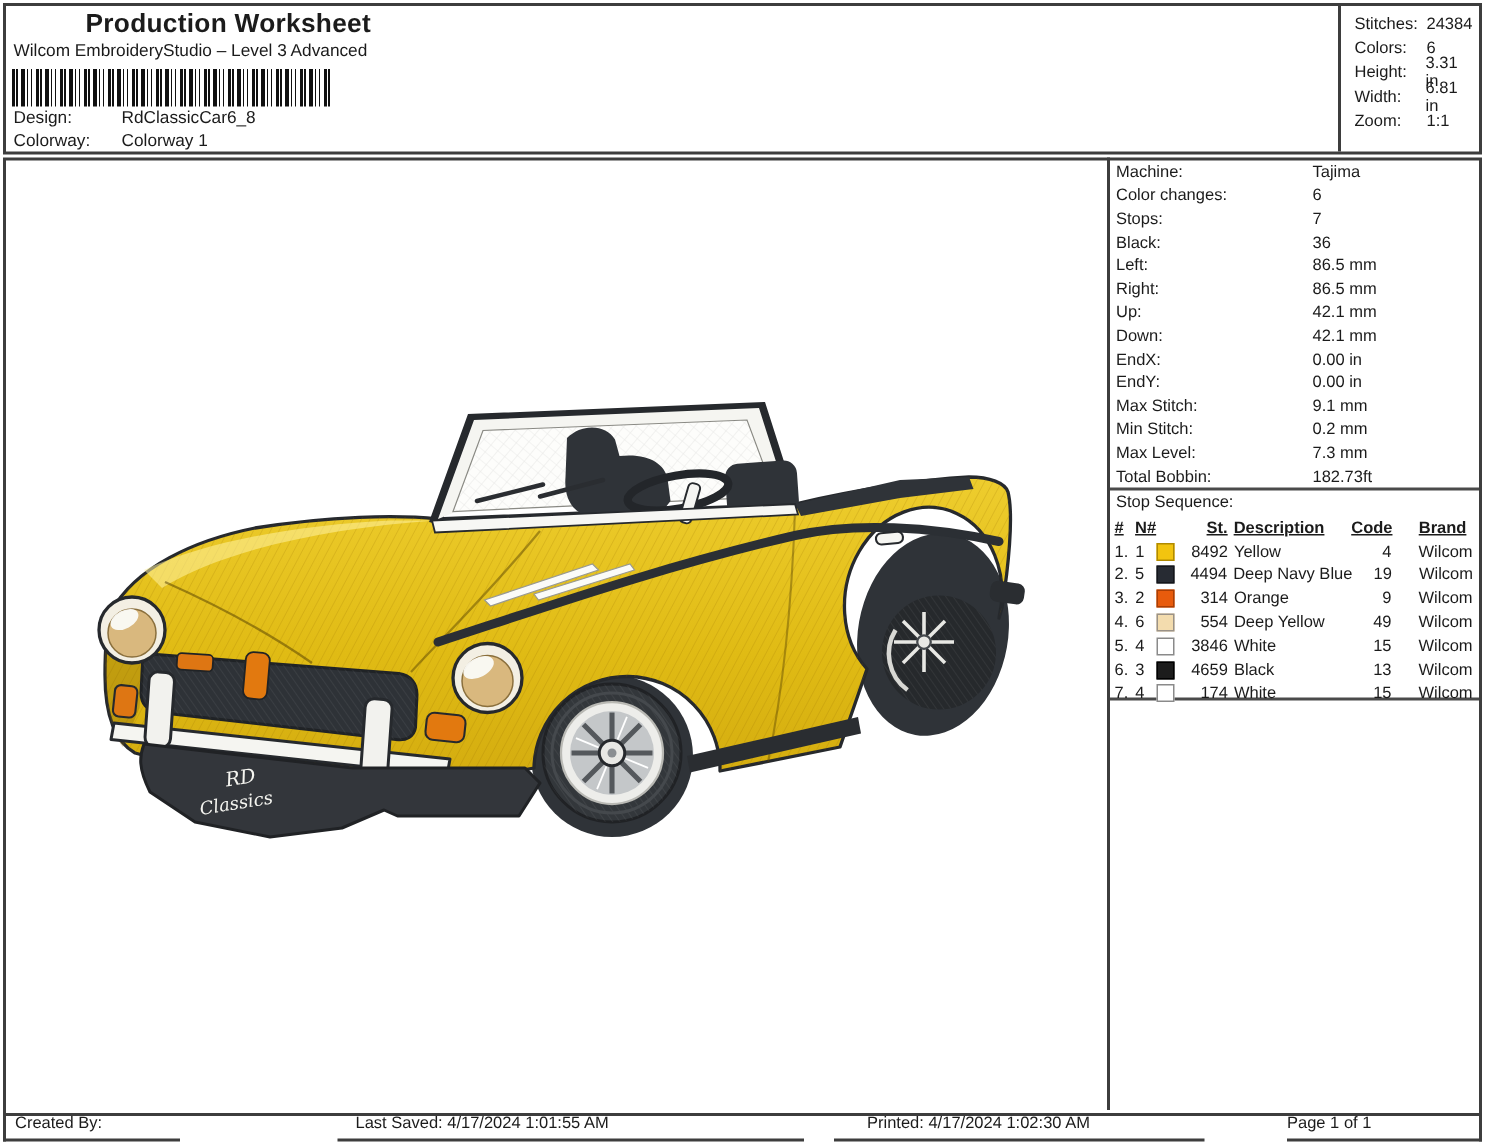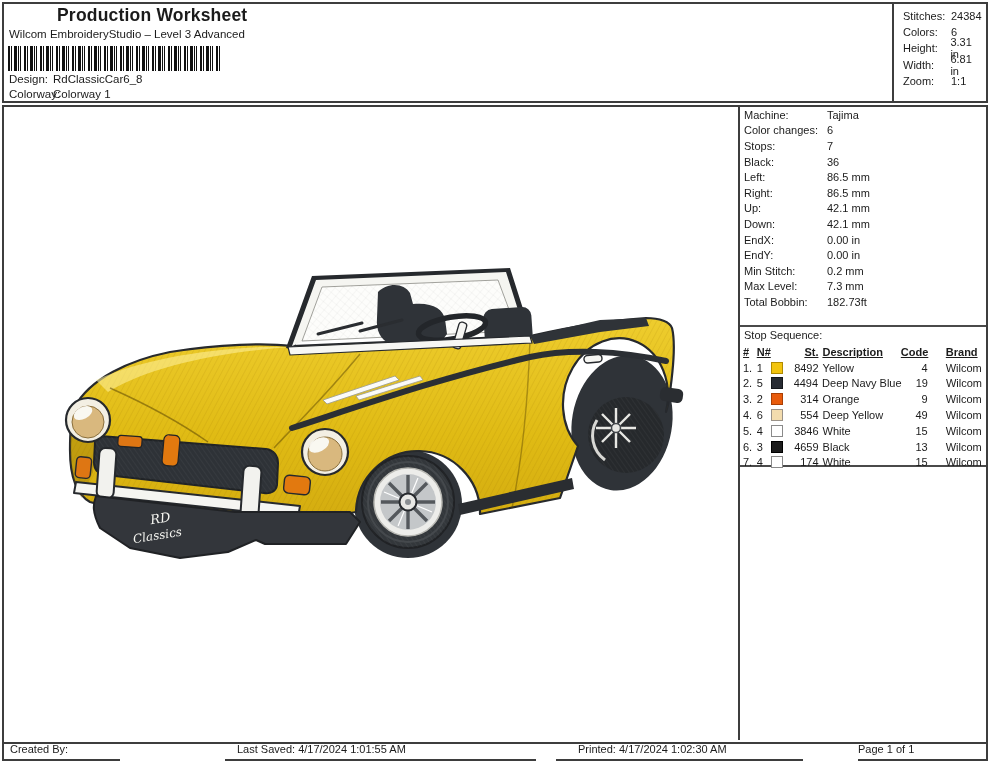--- a/index.html
+++ b/index.html
@@ -10,35 +10,35 @@
   
   #header-box{left:2px;top:2px;width:982px;height:97px;border:2px solid #3d3d3d;}
   #stats-divider{left:892px;top:2px;width:2px;height:99px;background:#3d3d3d;}
   #title{left:9px;top:5px;font-size:17.5px;font-weight:bold;letter-spacing:.2px;margin-left:48px;}
   #subtitle{left:9px;top:28px;font-size:11.5px;}
   #barcode{left:8px;top:46px;width:214px;height:25px;
     background:repeating-linear-gradient(90deg,#101010 0 2px,#fff 2px 3px,#101010 3px 4px,#fff 4px 6px,#101010 6px 9px,#fff 9px 10px,#101010 10px 11px,#fff 11px 12.5px,#101010 12.5px 13.5px,#fff 13.5px 16px);}
   .hdr-row{font-size:11.5px;display:flex;}
   #design-row{left:9px;top:73px;}
   #colorway-row{left:9px;top:88px;}
-  .hdr-label{width:44px;}
+  .hdr-label{width:72px;}
   
   #stats{left:903px;top:8px;width:80px;}
   .stat-row{display:flex;height:16.2px;font-size:11px;align-items:center;}
   .stat-label{width:48px;}
 
   
   #main-box{left:2px;top:105px;width:982px;height:635px;border:2px solid #3d3d3d;}
   #panel-divider{left:738px;top:105px;width:2px;height:635px;background:#3d3d3d;}
   .hline{height:2px;background:#4a4a4a;}
   #hline-stop{left:740px;top:325px;width:246px;}
   #hline-table{left:740px;top:465px;width:246px;}
 
   #machine-rows{left:744px;top:107px;width:240px;}
-  .info-row{display:flex;height:15.6px;font-size:11px;align-items:center;}
+  .info-row{display:flex;height:15.6px;font-size:11px;align-items:center;gap:48px;}
   .info-label{width:83px;}
   #stop-label{left:744px;top:329px;font-size:11px;}
 
   #stop-table{left:743px;top:344px;width:241px;}
   .stop-row{display:flex;height:15.8px;font-size:11px;align-items:center;}
   .stop-row.hdr{font-weight:bold;}
   .stop-row.hdr span{text-decoration:underline;}
   .col-num{width:14px;}
   .col-n{width:15px;}
   .col-sw{width:17px;display:flex;align-items:center;}
@@ -139,20 +139,24 @@
         <span class="info-label">Down:</span>
         <span class="info-value">42.1 mm</span>
       </div>
       <div class="info-row">
         <span class="info-label">EndX:</span>
         <span class="info-value">0.00 in</span>
       </div>
       <div class="info-row">
         <span class="info-label">EndY:</span>
         <span class="info-value">0.00 in</span>
+      </div>
+      <div class="info-row">
+        <span class="info-label">Max Stitch:</span>
+        <span class="info-value">9.1 mm</span>
       </div>
       <div class="info-row">
         <span class="info-label">Min Stitch:</span>
         <span class="info-value">0.2 mm</span>
       </div>
       <div class="info-row">
         <span class="info-label">Max Level:</span>
         <span class="info-value">7.3 mm</span>
       </div>
       <div class="info-row">

